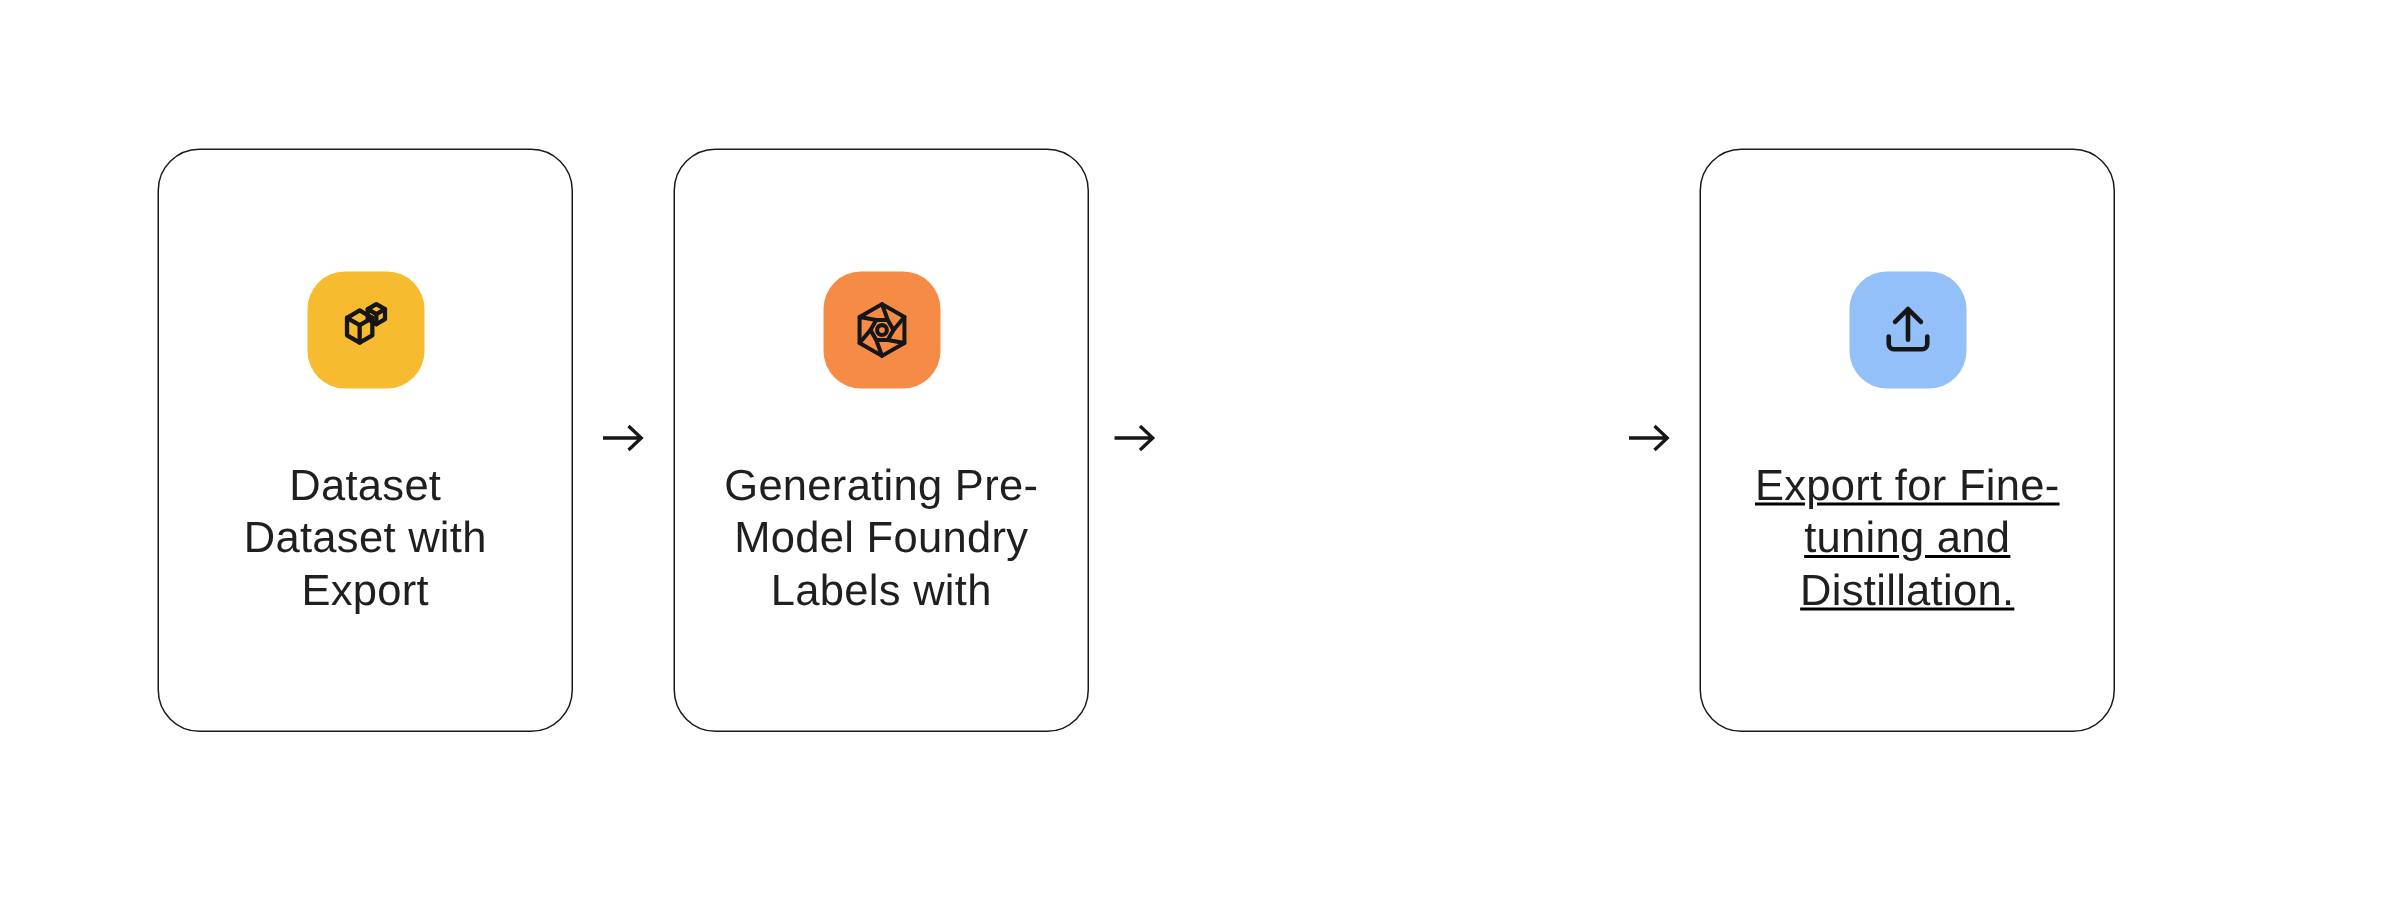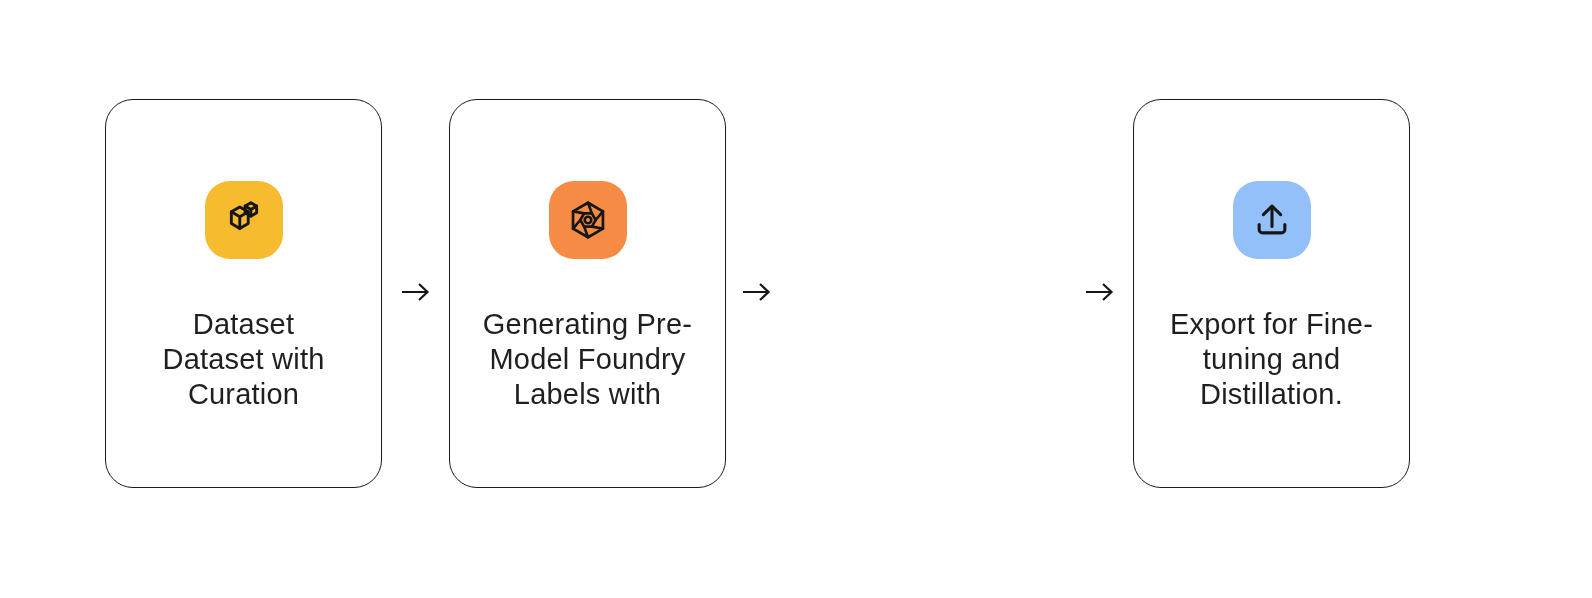--- a/index.html
+++ b/index.html
@@ -22,21 +22,21 @@
     height: 389px;
     box-sizing: border-box;
     background: #ffffff;
     border: 1.5px solid #1a1a1a;
     border-radius: 28px;
     text-align: center;
   }
   .card.c0 { left: 105px; }
   .card.c1 { left: 449px; }
   .card.c2 { left: 791px; }
-  .card.c3 { left: 1133px; }
+  .card.c3 { left: 1133px; text-decoration: underline; }
 
   .icon-tile {
     width: 78px;
     height: 78px;
     border-radius: 25px;
     margin: 81px auto 0 auto;
     display: flex;
     align-items: center;
     justify-content: center;
   }
@@ -70,21 +70,21 @@
       <svg width="46" height="46" viewBox="0 0 24 24" fill="none" stroke="#161616" stroke-width="1.5" stroke-linejoin="round" stroke-linecap="round">
         <path d="M9.8 5.2 L14.2 7.75 V13.85 L9.8 16.4 L5.4 13.85 V7.75 Z"></path>
         <path d="M5.4 7.75 L9.8 10.3 L14.2 7.75 M9.8 10.3 V16.4"></path>
         <path d="M15.6 3 L18.6 4.75 V8.25 L15.6 10 L12.6 8.25 V4.75 Z"></path>
         <path d="M12.6 4.75 L15.6 6.5 L18.6 4.75 M15.6 6.5 V10"></path>
       </svg>
     </div>
     <div class="label">
       <div>Dataset</div>
       <div>Dataset with</div>
-      <div>Curation</div>
+      <div>Export</div>
     </div>
   </div>
 
   <div class="arrow a0">
     <svg width="34" height="26" viewBox="0 0 34 26" fill="none" stroke="#161616" stroke-width="2.2">
       <path d="M3 13 H28 M20 5 L28.5 13 L20 21"></path>
     </svg>
   </div>
 
   <div class="card c1">

